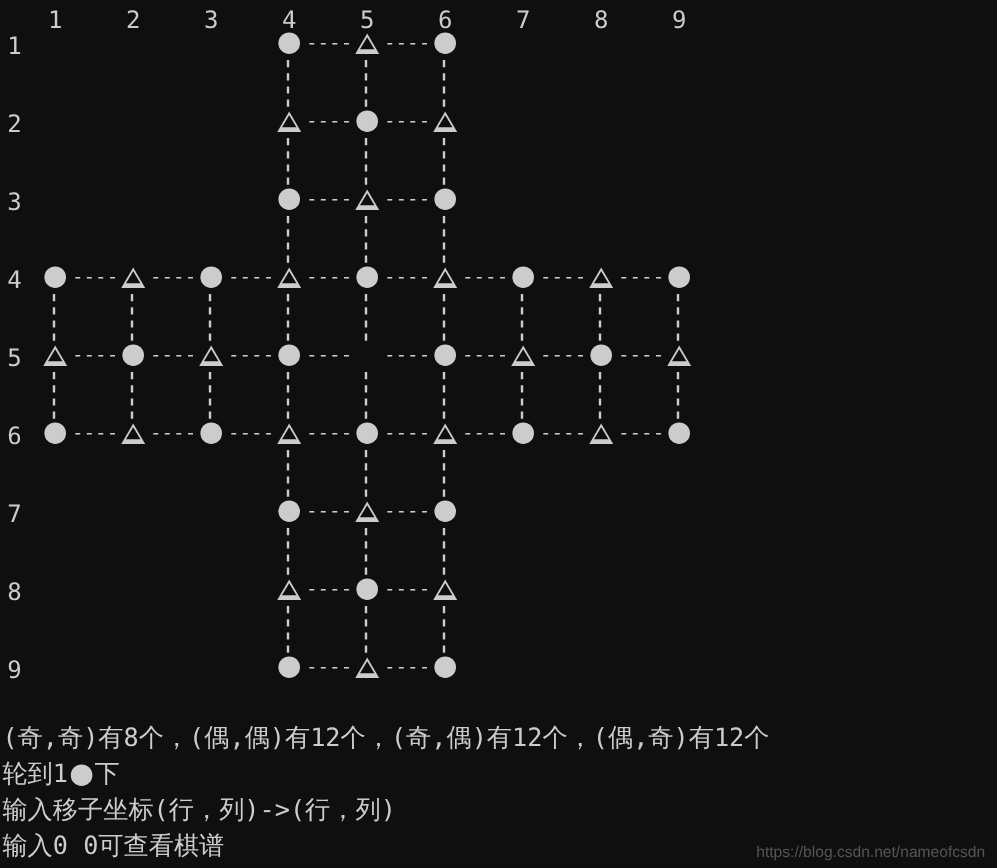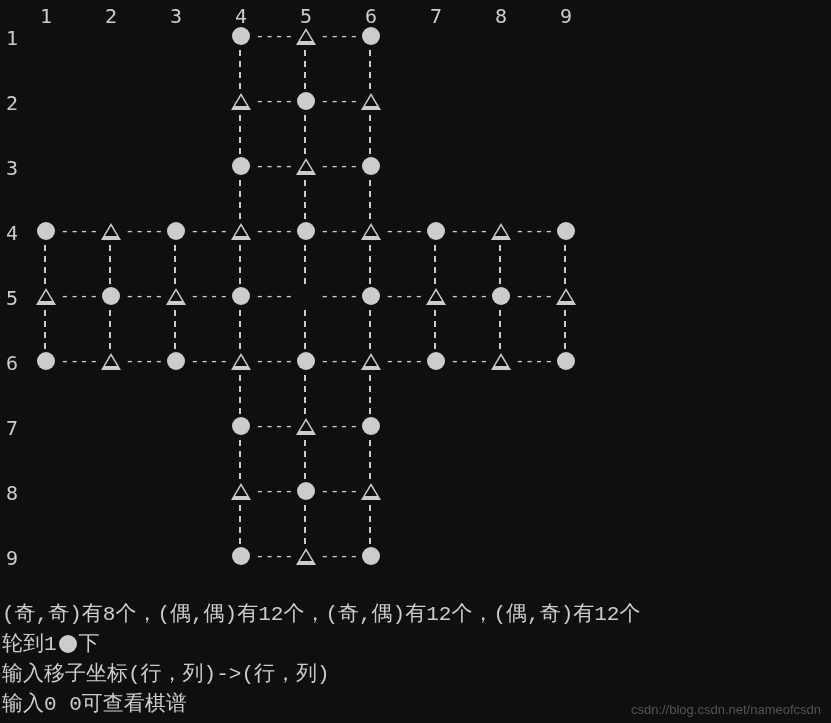--- a/index.html
+++ b/index.html
@@ -77,21 +77,20 @@
   .edge-h {
     white-space: nowrap;
   }
   .status {
     position: absolute;
     left: 2px;
     font-size: 21px;
     color: #cccccc;
     line-height: 1.45;
     white-space: nowrap;
-    font-family: Liberation Mono, monospace;
   }
   .inline-circle {
     display: inline-block;
     width: 18px;
     height: 18px;
     background: #cccccc;
     border-radius: 50%;
     vertical-align: -3px;
     margin: 0 2px;
   }
@@ -332,13 +331,13 @@
     </div>
   </div>
 
 <div class="status" style="top:600px;">(奇,奇)有8个，(偶,偶)有12个，(奇,偶)有12个，(偶,奇)有12个</div>
 <div class="status" style="top:630px;">
   <span>轮到1</span><span class="inline-circle"></span><span>下</span>
 </div>
 <div class="status" style="top:660px;">输入移子坐标(行，列)-&gt;(行，列)</div>
 <div class="status" style="top:690px;">输入0 0可查看棋谱</div>
 
-<div class="watermark">csdn://blog.csdn.net/nameofcsdn</div>
+<div class="watermark">https://blog.csdn.net/nameofcsdn</div>
 
 </body></html>

